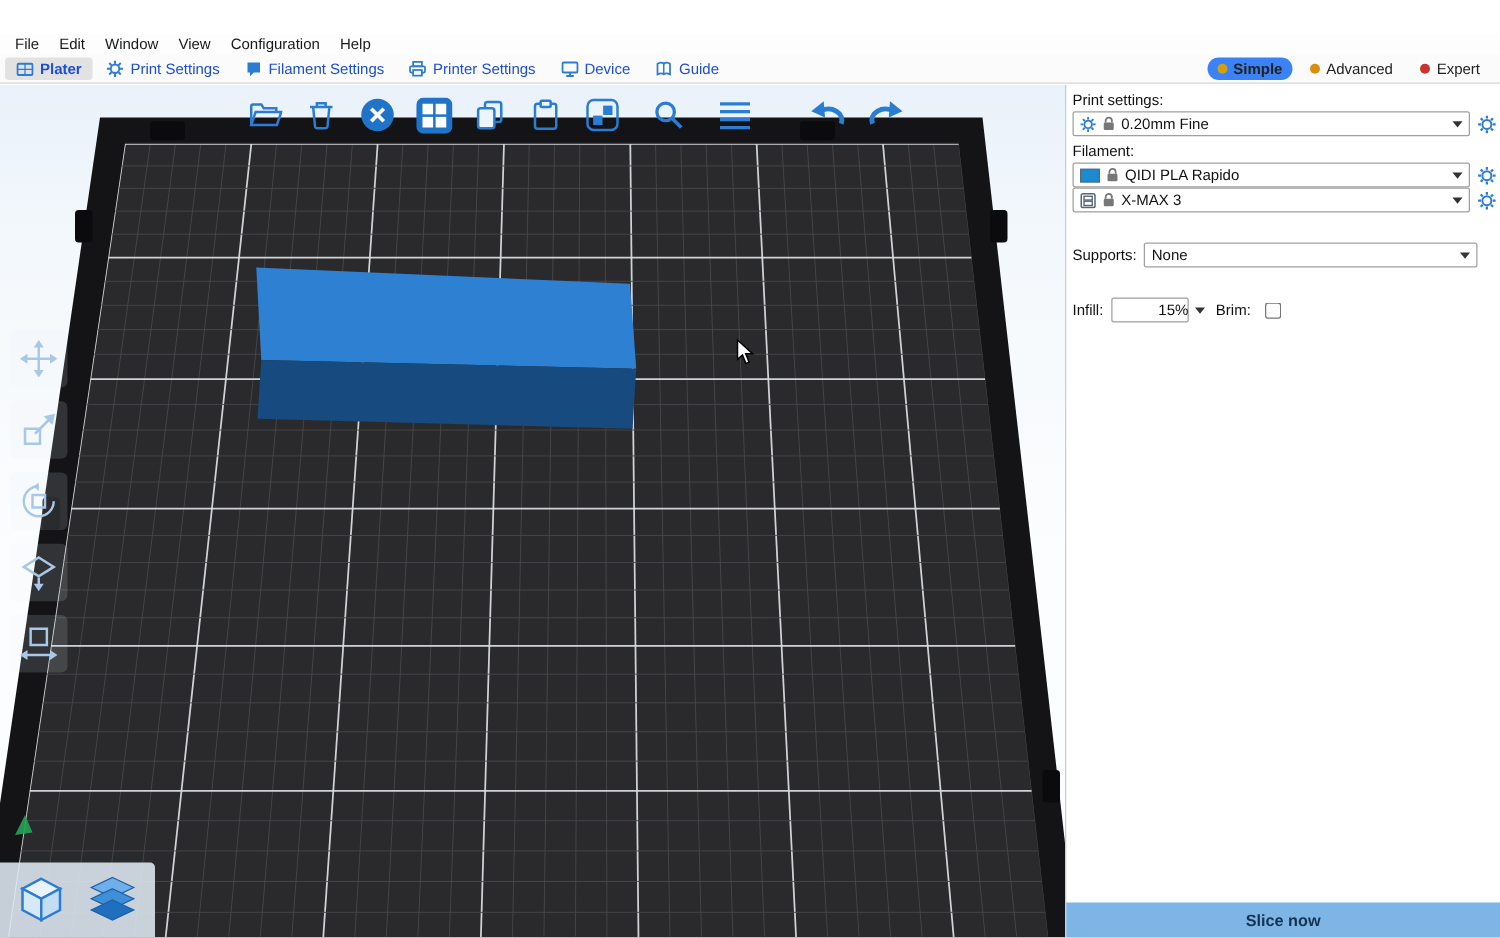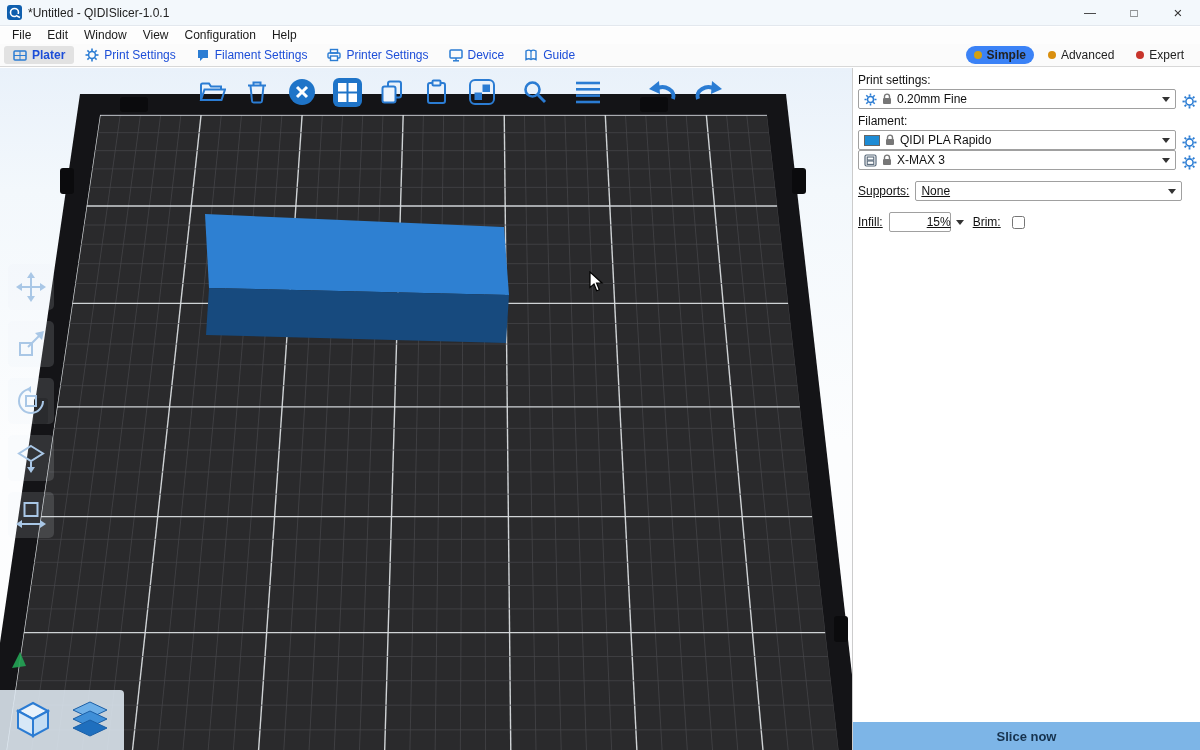--- a/index.html
+++ b/index.html
@@ -47,57 +47,41 @@
   #left-tools { position:absolute; left:8px; top:196px; display:flex; flex-direction:column; gap:11px; }
   .ltool { width:46px; height:46px; border-radius:5px; background:rgba(235,242,250,0.14);
            display:flex; align-items:center; justify-content:center; }
   #view-toggles { position:absolute; left:0; bottom:0; width:124px; height:60px;
                   background:rgba(223,233,243,0.88); border-top-right-radius:4px;
                   display:flex; align-items:center; justify-content:center; gap:12px; }
   #cursor { position:absolute; left:589px; top:203px; pointer-events:none; }
 
   
   .rp-label { font-size:12px; color:#111; margin:5px 0 2px 5px; }
-  .combo-row { display:flex; align-items:flex-end; margin:0 3px 0 5px; gap:5px; }
+  .combo-row { display:flex; align-items:center; margin:0 3px 0 5px; gap:5px; }
   .combo { flex:1; height:20px; border:1px solid #a0a0a0; border-radius:2px; background:#fff;
            display:flex; align-items:center; padding:0 5px; gap:5px; font-size:12px; color:#111; }
   .combo .caret { margin-left:auto; width:0; height:0; border-left:4px solid transparent;
                   border-right:4px solid transparent; border-top:5px solid #333; }
   .gear-btn { width:16px; height:16px; display:flex; align-items:center; justify-content:center; flex:none; }
   .swatch { width:16px; height:11px; border:1px solid #666; flex:none; }
-  .inline-row { display:flex; align-items:center; margin:11px 18px 0 5px; font-size:12px; color:#111;text-decoration:underline; }
+  .inline-row { display:flex; align-items:center; margin:24px 18px 0 5px; font-size:12px; color:#111; }
   .inline-row .lbl { margin-right:6px; }
   .small-combo { width:62px; flex:none !important;padding-left:37px; }
   #brim-check { width:13px; height:13px; margin:0 0 0 5px; }
   #slice-btn { position:absolute; left:0; right:0; bottom:0; height:28px; display:flex; align-items:center;
                justify-content:center; font-size:13px; font-weight:bold; color:#16324e; cursor:default; }
 
   svg { display:block; }
 </style>
 </head>
 <body>
 
 <div id="app">
 
-  <div id="titlebar">
-    <span class="app-icon">
-      <svg width="15" height="15">
-          <rect x="0" y="0" width="15" height="15" rx="3" fill="#0f5fae"></rect>
-        <circle cx="7.5" cy="7.5" r="4" fill="none" stroke="#fff" stroke-width="1.6"></circle>
-        <rect x="9" y="9" width="4" height="3" fill="#0f5fae"></rect>
-          <line x1="9" y1="10.5" x2="13" y2="12.5" stroke="#fff" stroke-width="1.4"></line>
-        </svg>
-    </span>
-    <span class="title">*Untitled - QIDISlicer-1.0.1</span>
-    <div id="win-controls">
-      <div class="wbtn">—</div>
-      <div class="wbtn">□</div>
-      <div class="wbtn" style="font-size:15px;">×</div>
-    </div>
-  </div>
 
   <div id="menubar">
     <span class="menu-item">File</span>
     <span class="menu-item">Edit</span>
     <span class="menu-item">Window</span>
     <span class="menu-item">View</span>
     <span class="menu-item">Configuration</span>
     <span class="menu-item">Help</span>
   </div>
 

